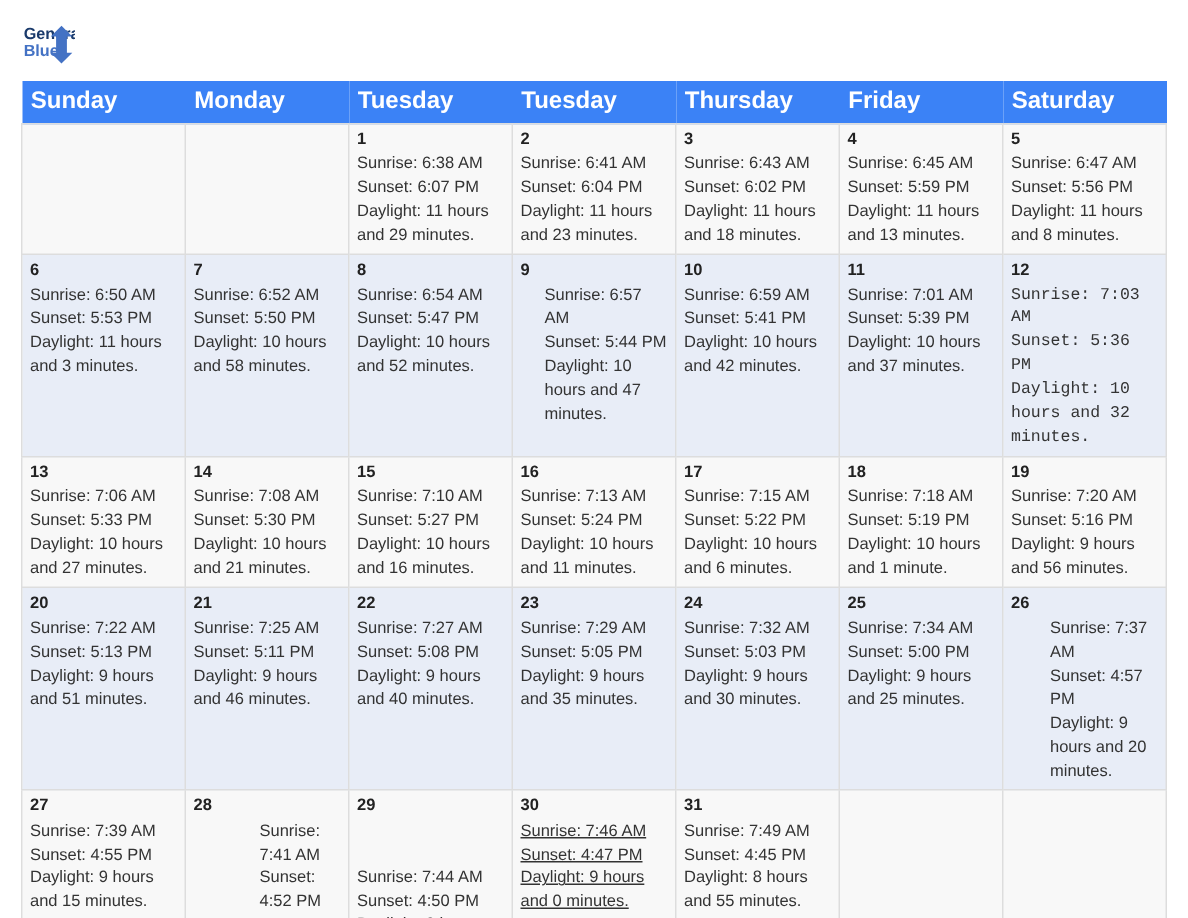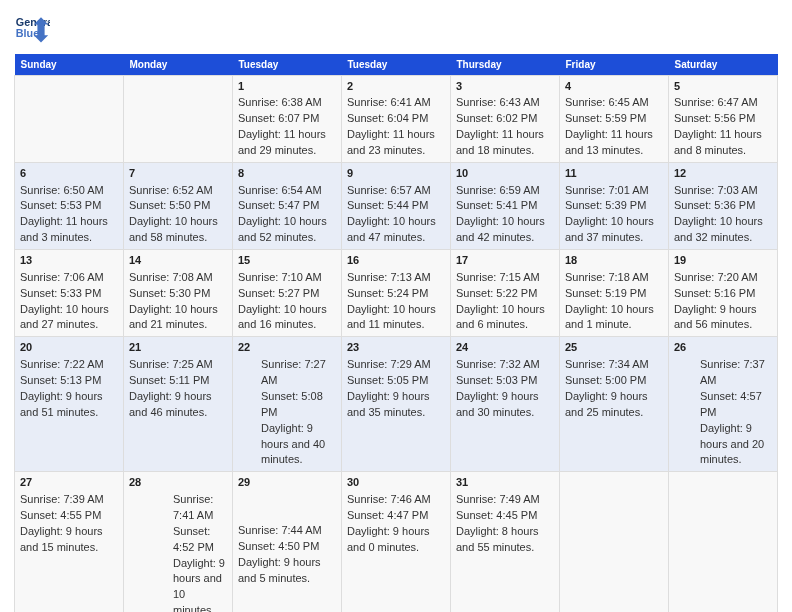--- a/index.html
+++ b/index.html
@@ -41,25 +41,25 @@
     .subtitle {
       font-size: 14px;
       color: #333;
     }
     table {
       width: 100%;
       border-collapse: collapse;
       font-size: 9.5px;
     }
     thead tr th {
-      background-color: #1d4ed8;
+      background-color: #3b82f6;
       color: #fff;
       text-align: left;
       padding: 5px 6px;
-      font-size: 10px;
+      font-size: 16px;
       font-weight: bold;
     }
     tbody tr td {
       border: 1px solid #ddd;
       padding: 3px 5px;
       vertical-align: top;
       color: #222;
       line-height: 1.4;
     }
     tbody tr:nth-child(odd) td {
@@ -163,39 +163,39 @@
 Daylight: 10 hours and 58 minutes.</div>
           </td>
           <td>
             <span class="day-number">8</span>
             <div class="cell-content" style="white-space: pre-line;">Sunrise: 6:54 AM
 Sunset: 5:47 PM
 Daylight: 10 hours and 52 minutes.</div>
           </td>
           <td>
             <span class="day-number">9</span>
-            <div class="cell-content" style="white-space: pre-line;">Sunrise: 6:57 AM
+            <div class="cell-content" style="white-space: pre-line; margin-left: 16px;">Sunrise: 6:57 AM
 Sunset: 5:44 PM
 Daylight: 10 hours and 47 minutes.</div>
           </td>
           <td>
             <span class="day-number">10</span>
             <div class="cell-content" style="white-space: pre-line;">Sunrise: 6:59 AM
 Sunset: 5:41 PM
 Daylight: 10 hours and 42 minutes.</div>
           </td>
           <td>
             <span class="day-number">11</span>
             <div class="cell-content" style="white-space: pre-line;">Sunrise: 7:01 AM
 Sunset: 5:39 PM
 Daylight: 10 hours and 37 minutes.</div>
           </td>
           <td>
             <span class="day-number">12</span>
-            <div class="cell-content" style="white-space: pre-line;">Sunrise: 7:03 AM
+            <div class="cell-content" style="white-space: pre-line; font-family: Liberation Mono, monospace;">Sunrise: 7:03 AM
 Sunset: 5:36 PM
 Daylight: 10 hours and 32 minutes.</div>
           </td>
         </tr>
         <tr>
           <td>
             <span class="day-number">13</span>
             <div class="cell-content" style="white-space: pre-line;">Sunrise: 7:06 AM
 Sunset: 5:33 PM
 Daylight: 10 hours and 27 minutes.</div>
@@ -245,21 +245,21 @@
 Daylight: 9 hours and 51 minutes.</div>
           </td>
           <td>
             <span class="day-number">21</span>
             <div class="cell-content" style="white-space: pre-line;">Sunrise: 7:25 AM
 Sunset: 5:11 PM
 Daylight: 9 hours and 46 minutes.</div>
           </td>
           <td>
             <span class="day-number">22</span>
-            <div class="cell-content" style="white-space: pre-line; margin-left: 23px;">Sunrise: 7:27 AM
+            <div class="cell-content" style="white-space: pre-line;">Sunrise: 7:27 AM
 Sunset: 5:08 PM
 Daylight: 9 hours and 40 minutes.</div>
           </td>
           <td>
             <span class="day-number">23</span>
             <div class="cell-content" style="white-space: pre-line;">Sunrise: 7:29 AM
 Sunset: 5:05 PM
 Daylight: 9 hours and 35 minutes.</div>
           </td>
           <td>
@@ -295,21 +295,21 @@
 Daylight: 9 hours and 10 minutes.</div>
           </td>
           <td>
             <span class="day-number">29</span>
             <div class="cell-content" style="white-space: pre-line; margin-top: 32px;">Sunrise: 7:44 AM
 Sunset: 4:50 PM
 Daylight: 9 hours and 5 minutes.</div>
           </td>
           <td>
             <span class="day-number">30</span>
-            <div class="cell-content" style="white-space: pre-line;">Sunrise: 7:46 AM
+            <div class="cell-content" style="white-space: pre-line; text-decoration: underline;">Sunrise: 7:46 AM
 Sunset: 4:47 PM
 Daylight: 9 hours and 0 minutes.</div>
           </td>
           <td>
             <span class="day-number">31</span>
             <div class="cell-content" style="white-space: pre-line;">Sunrise: 7:49 AM
 Sunset: 4:45 PM
 Daylight: 8 hours and 55 minutes.</div>
           </td>
           <td></td>

